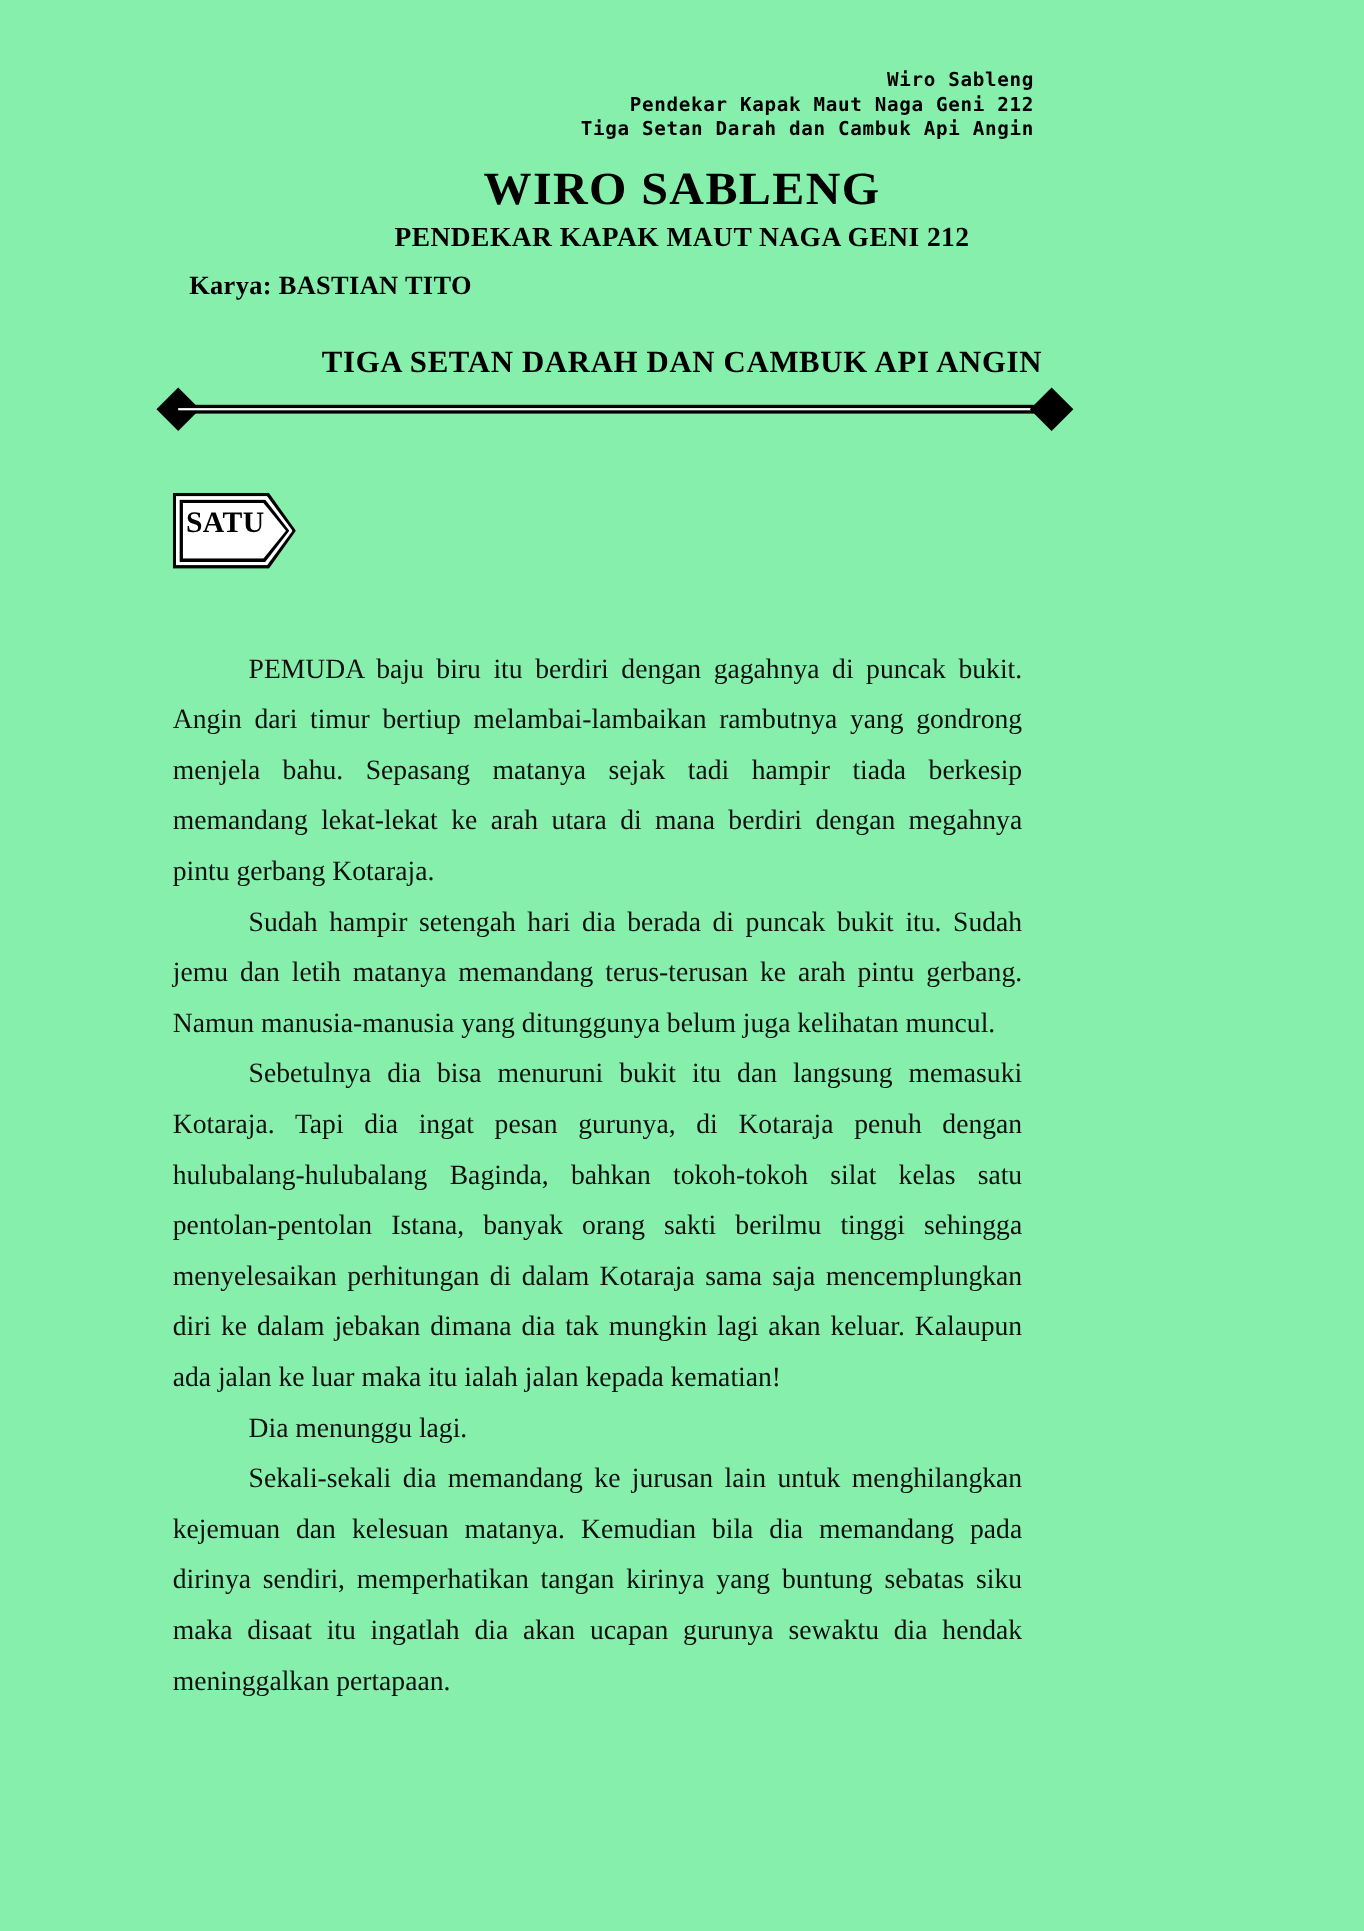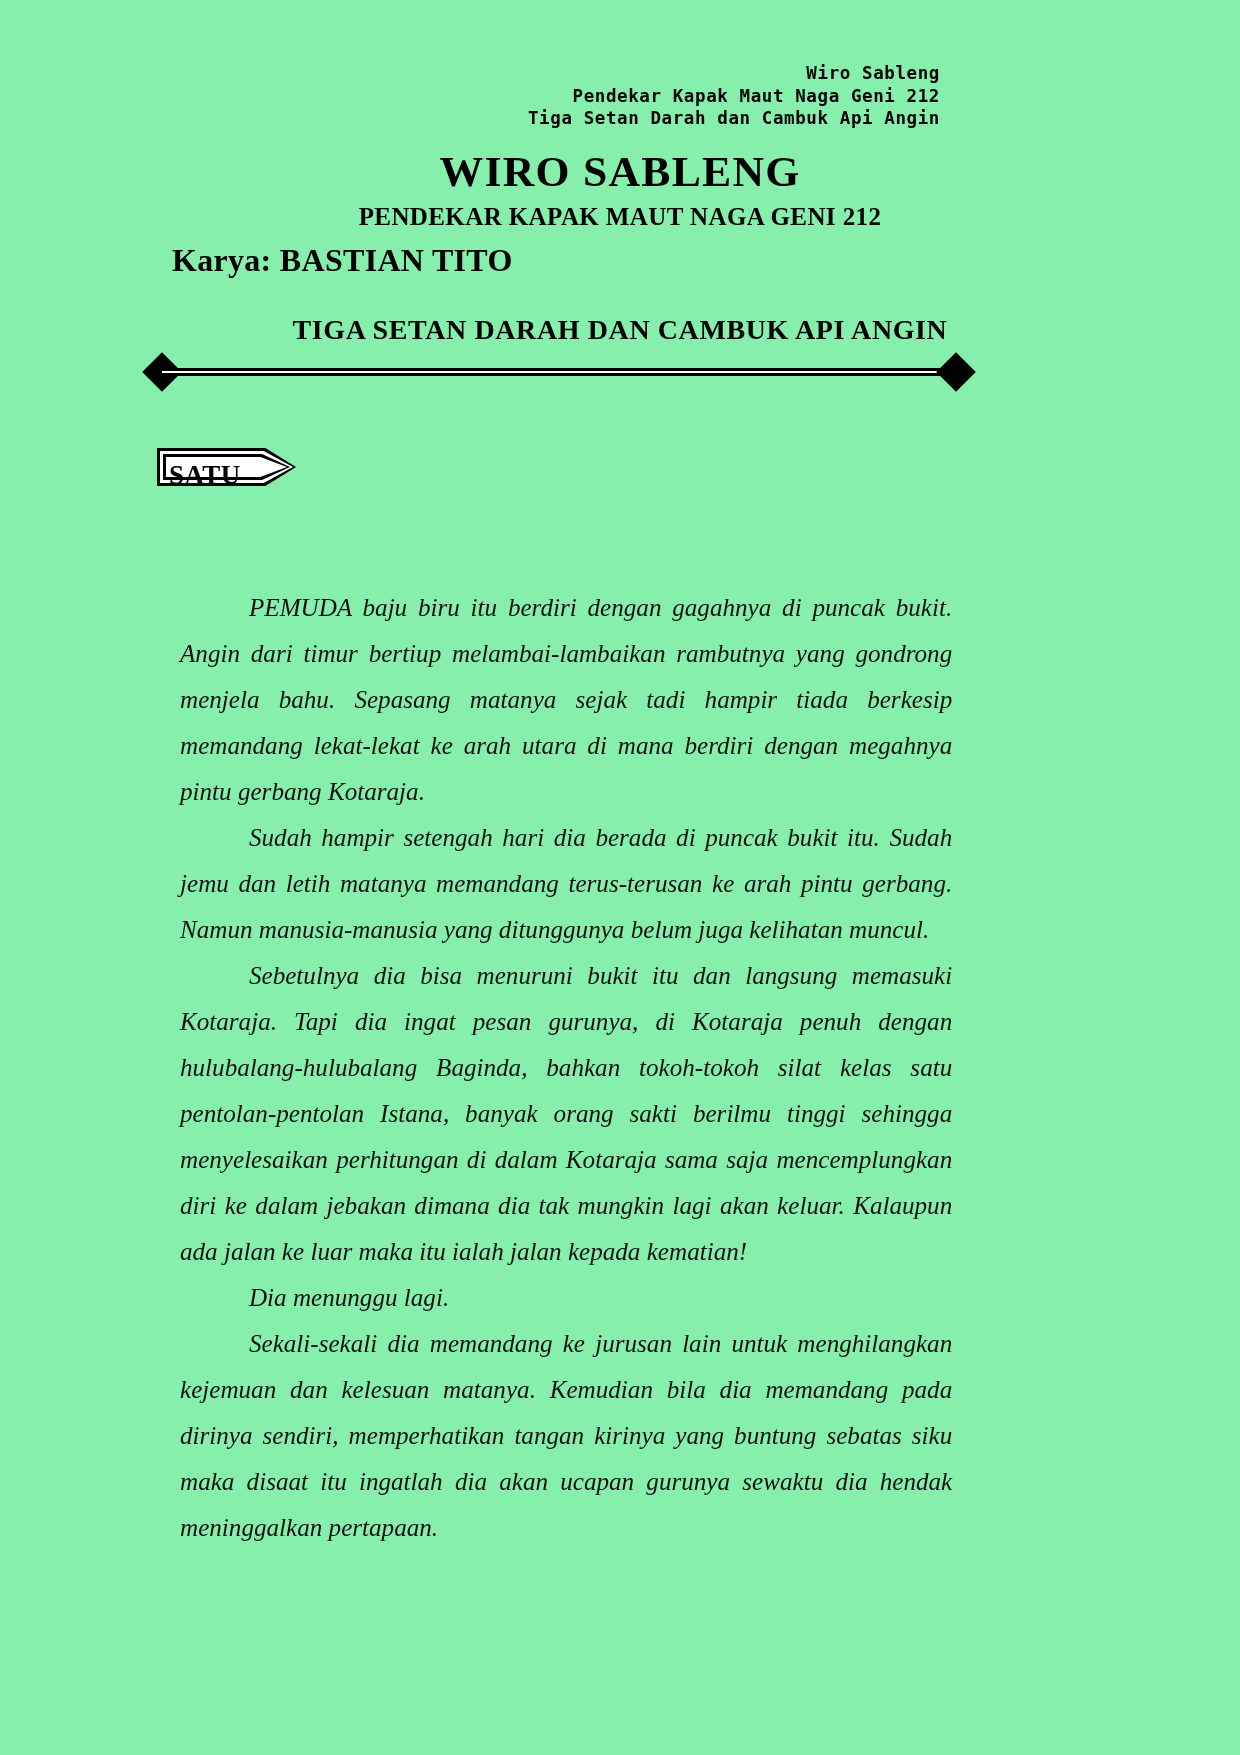--- a/index.html
+++ b/index.html
@@ -63,21 +63,21 @@
     margin: 6px 0 0 0;
   }
 
   
   .author-line {
     position: absolute;
     top: 245px;
     left: 172px;
     font-family: "Liberation Serif", "DejaVu Serif", serif;
     font-weight: bold;
-    font-size: 32px;
+    font-size: 24px;
     line-height: 30px;
     letter-spacing: 0.3px;
   }
 
   
   .story-title {
     position: absolute;
     top: 313px;
     left: 0;
     width: 1240px;
@@ -125,22 +125,21 @@
   }
   .diamond-rule .dia.left  { left: 0; }
   .diamond-rule .dia.right { right: 0; }
 
   
   .chapter-banner {
     position: absolute;
     top: 448px;
     left: 157px;
     width: 112px;
-    height: 38px;
-    padding-left: 27px;
+    height: 69px;
   }
   .chapter-banner .outer,
   .chapter-banner .inner {
     position: absolute;
     inset: 0;
     background: #000;
     -webkit-clip-path: polygon(0 0, 78% 0, 100% 50%, 78% 100%, 0 100%);
     clip-path: polygon(0 0, 78% 0, 100% 50%, 78% 100%, 0 100%);
   }
   .chapter-banner .inner {
@@ -172,29 +171,28 @@
     font-size: 27px;
     letter-spacing: 0.4px;
     color: #000;
     z-index: 5;
   }
 
   
   .body-text {
     position: absolute;
     top: 585px;
-    left: 180px;
+    left: 157px;
     width: 784px;
     font-family: "Liberation Serif", "DejaVu Serif", serif;
     font-size: 25.5px;
     line-height: 46px;
     text-align: justify;
     text-justify: inter-word;
     color: #111;
-    font-style: italic;
   }
   .body-text p {
     margin: 0;
     text-indent: 70px;
     transform: scaleX(0.985);
     transform-origin: left center;
   }
   .body-text p.short {
     text-align: left;
   }

